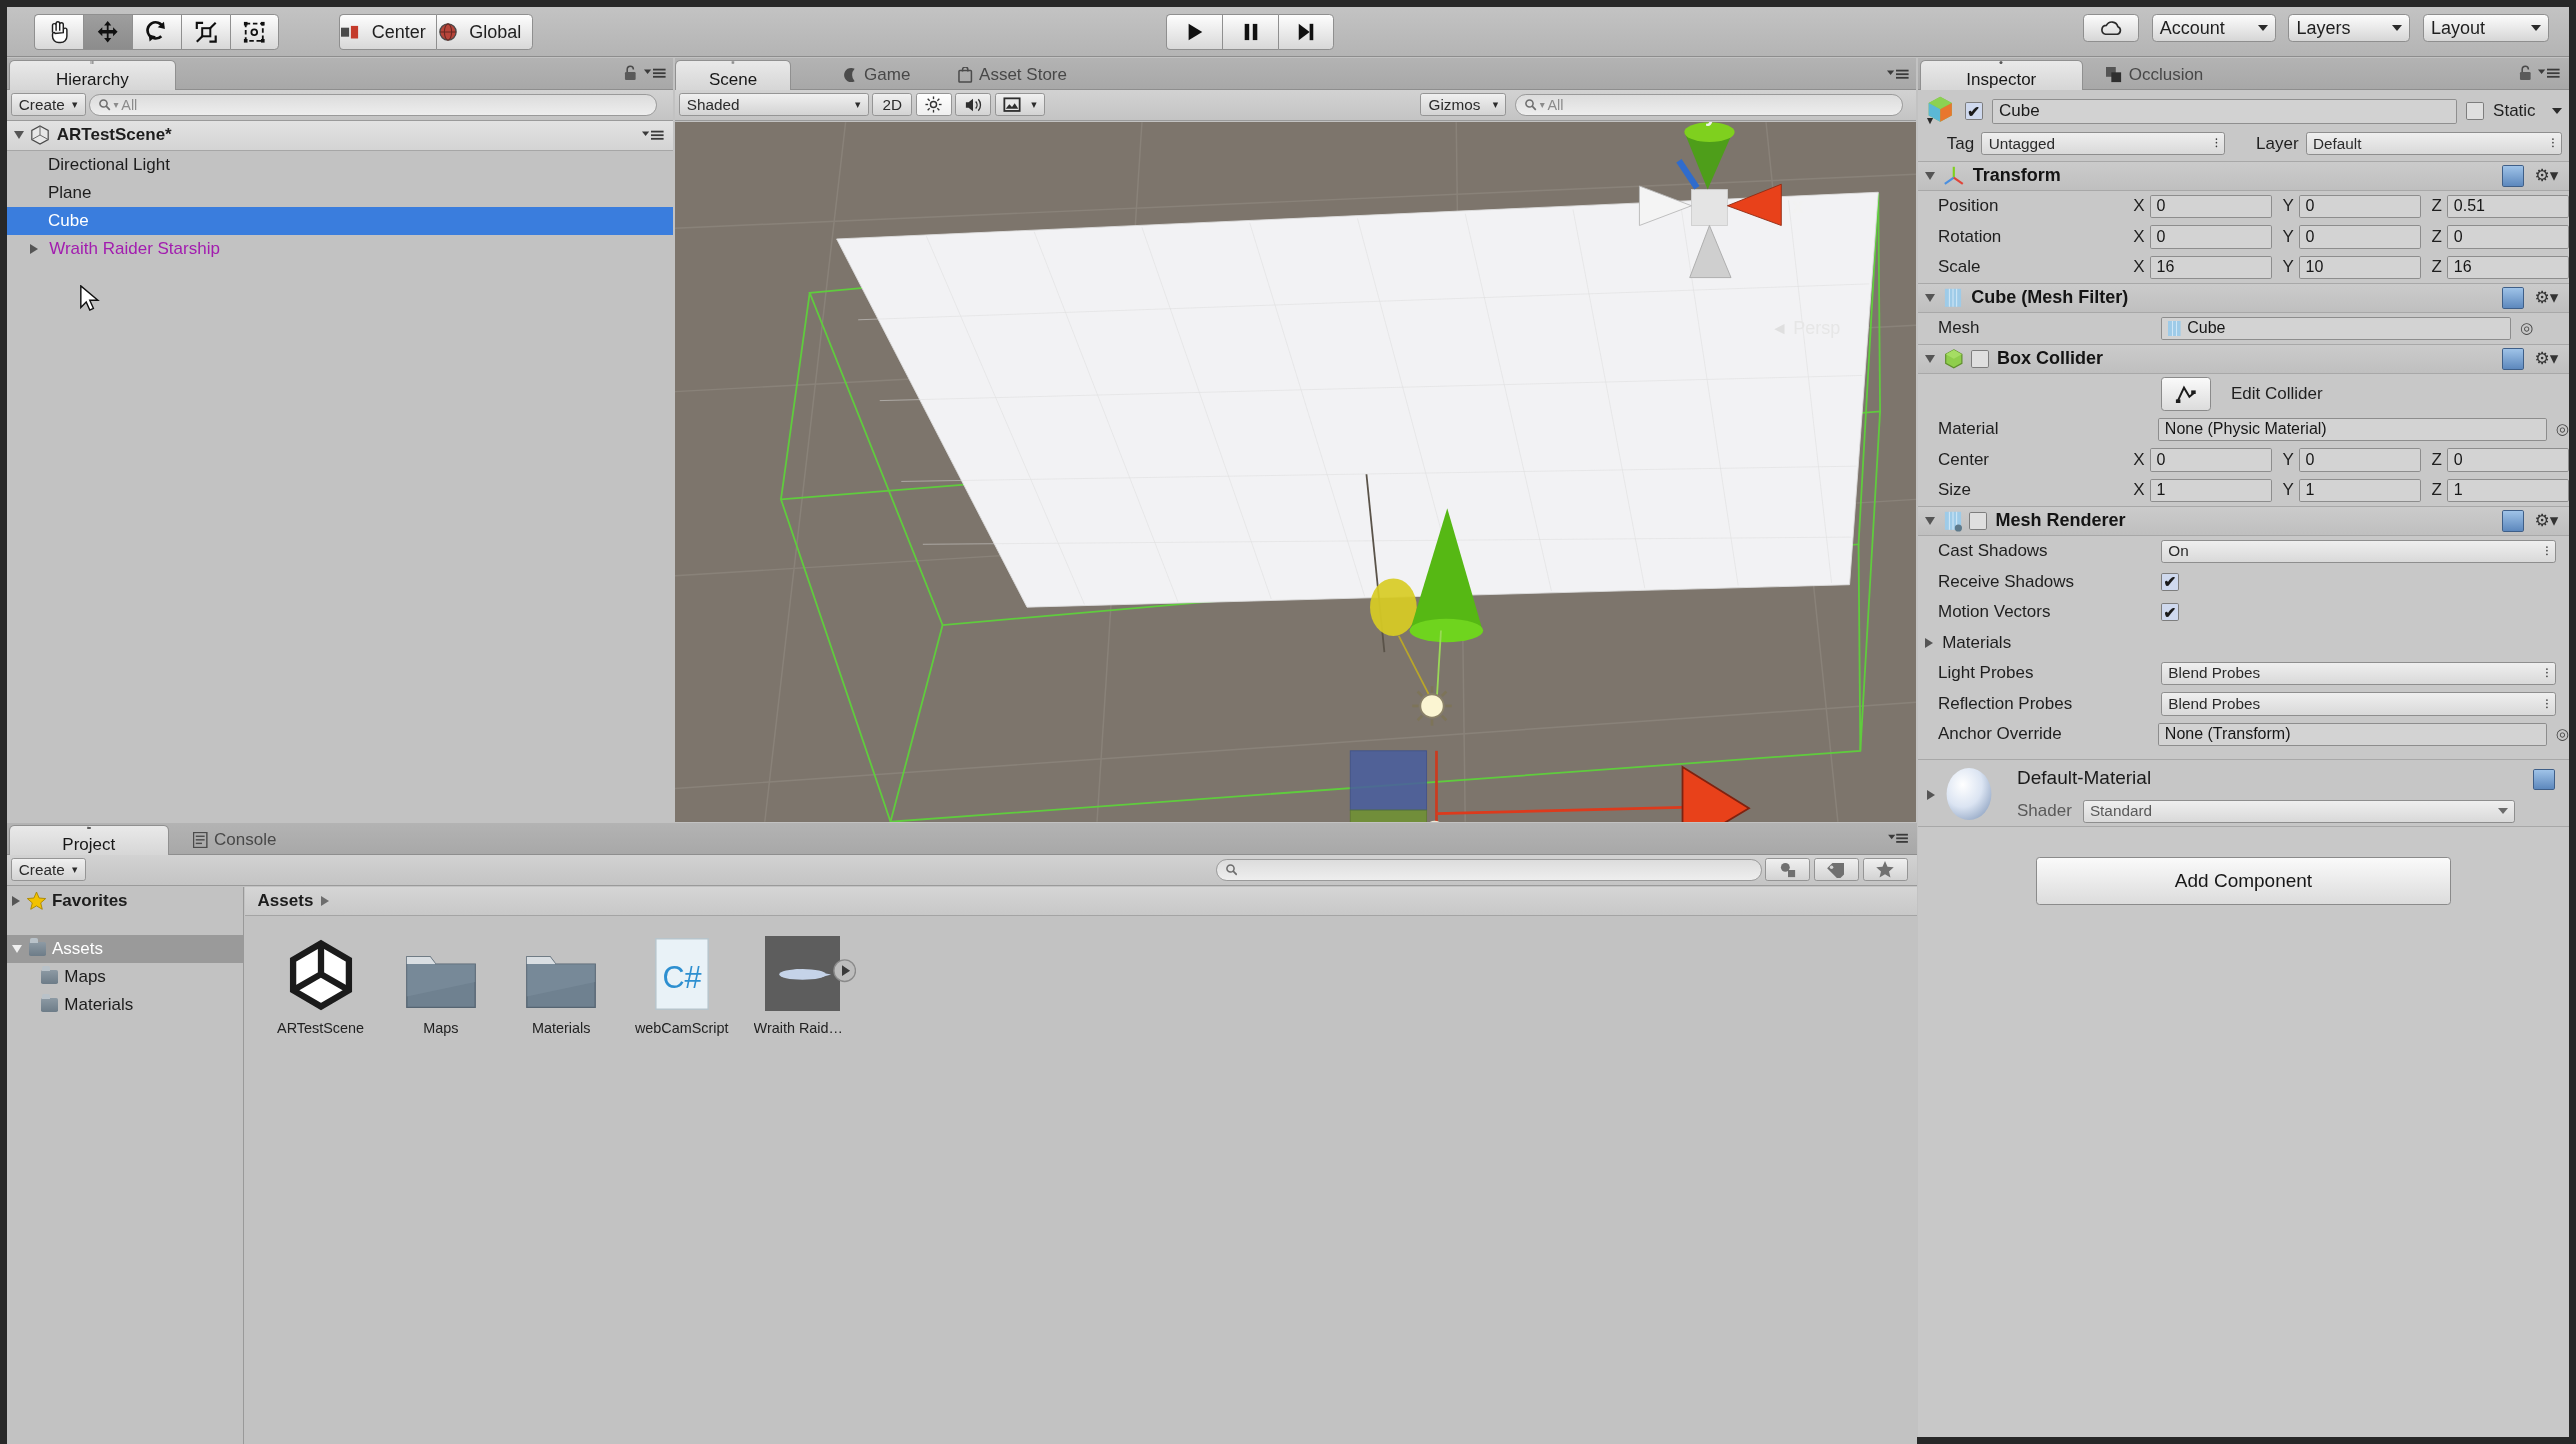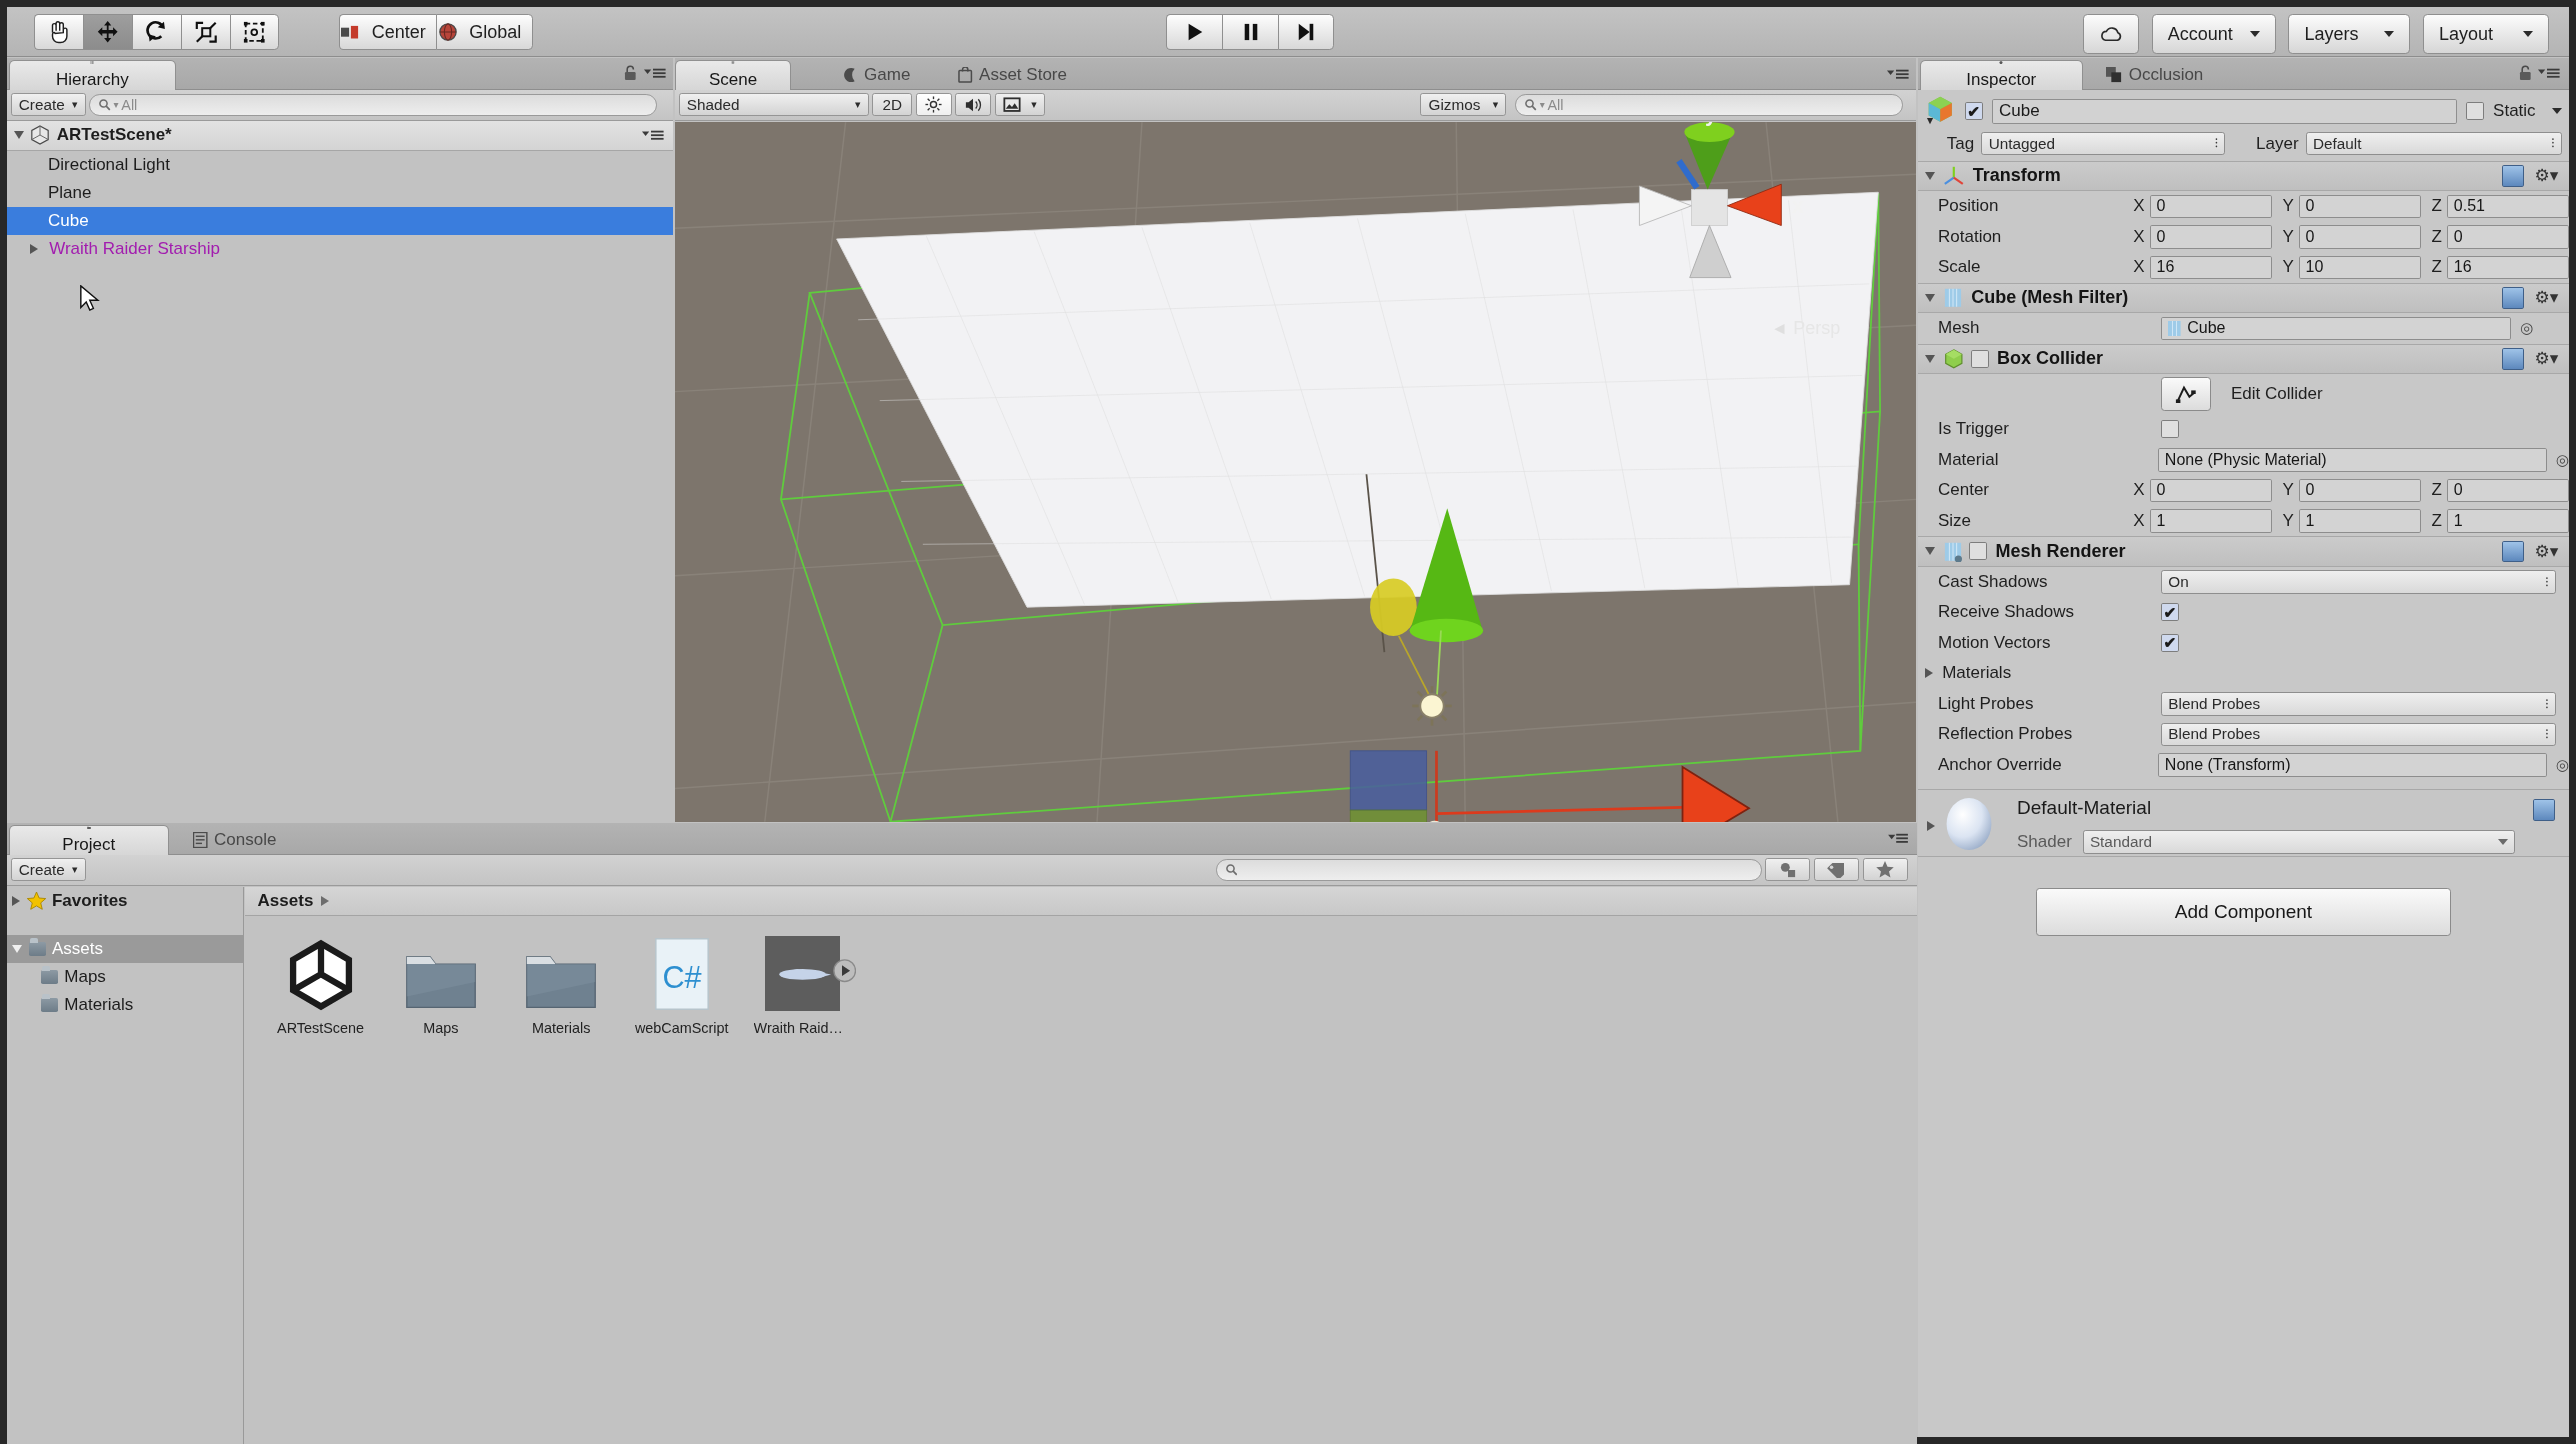--- a/index.html
+++ b/index.html
@@ -42,21 +42,21 @@
   .pivotgroup .tbtn { width: 97px; gap: 3.6px; }
 
   .playgroup { left: 1159px; top: 7.2px; }
   .playgroup .tbtn { width: 56px; }
 
   .rightgroup { position: absolute; top: 7.2px; display: flex; }
   .dropbtn {
     display:flex; align-items:center; justify-content:space-between;
     background: linear-gradient(#fcfcfc, #d6d6d6);
     border: 0.9px solid #8f8f8f; border-radius: 4.5px;
-    height: 40px; padding: 0 15px; font-size: 18px; color:#1f1f1f;
+    height: 28px; padding: 0 7px; font-size: 18px; color:#1f1f1f;
     margin-left: 12.6px;
   }
   .caret { width:0;height:0;border-left:5.4px solid transparent;border-right:5.4px solid transparent;border-top:6.3px solid #2a2a2a; margin-left:16px;}
 
   
   .panel { position: absolute; background: #c2c2c2; }
 
   .tabrow {
     height: 32px; position: relative;
     background: linear-gradient(#b3b3b3,#a8a8a8);
@@ -865,24 +865,20 @@
     <div class="prow3" style="height:40px;">
       <span class="pl"></span>
       <div class="bigbtn" style="width:50px; height:34px;">
         <svg width="21.6" height="20" viewBox="0 0 24 22">
             <path d="M3 19L10 4l6 10 5-4" fill="none" stroke="#1d1d1d" stroke-width="2.2"></path>
             <rect x="1" y="17" width="5" height="4" fill="#1d1d1d"></rect>
             <rect x="18" y="7" width="5" height="4" fill="#1d1d1d"></rect>
           </svg>
       </div>
       <span class="lbl" style="margin-left:20px;">Edit Collider</span>
-    </div>
-    <div class="prow3">
-      <span class="pl">Is Trigger</span>
-      <div class="cb off"></div>
     </div>
     <div class="prow3">
       <span class="pl">Material</span>
       <div class="objfield" style="width:395px;">
         <span>None (Physic Material)</span>
       </div>
       <span style="margin-left:9px; font-size:15.3px; color:#4a4a4a;">◎</span>
     </div>
     <div class="prow3">
       <span class="pl">Center</span>

